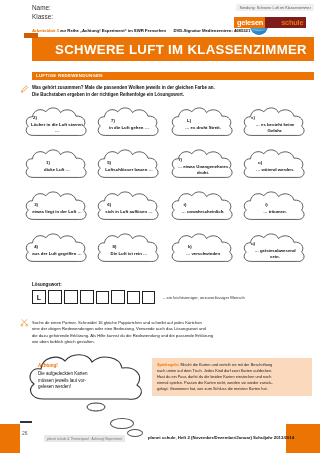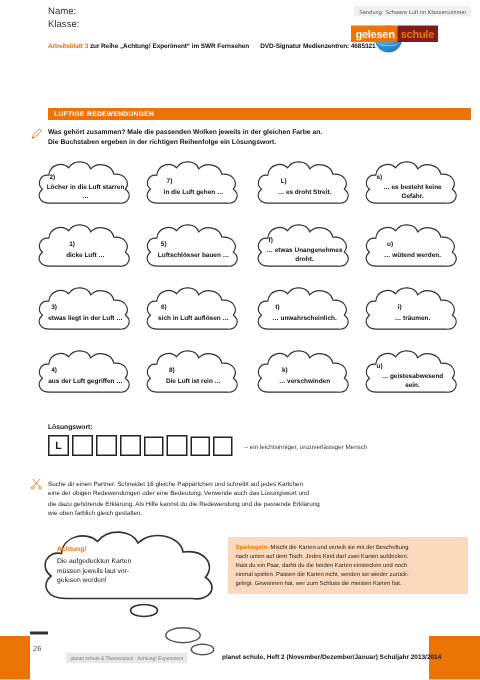--- a/index.html
+++ b/index.html
@@ -31,21 +31,21 @@
   .logo .globe:after{
     content:"";position:absolute;left:1px;top:7px;width:16px;height:5px;
     border-top:1px solid rgba(255,255,255,.55);border-bottom:1px solid rgba(255,255,255,.35);
     border-radius:50%;
   }
   .logo .word{
     position:absolute;left:6px;top:4px;display:flex;align-items:center;height:10px;
     font-size:7.4px;font-weight:700;letter-spacing:-.2px;
   }
   .logo .w1{background:#ec7404;color:#fff;padding:1px 2px 1px 3px;}
-  .logo .w2{background:#7f1d1d;color:#ec7404;padding:1px 3px 1px 2px;}
+  .logo .w2{background:#7f1d1d;color:#ec7404;padding:1px 3px 1px 16px;}
 
   .sheetline{
     position:absolute;left:32px;top:27.5px;font-size:4.3px;font-weight:700;
     white-space:nowrap;color:#111;letter-spacing:-.05px;
   }
   .sheetline .hl{color:#ec7404;}
   .sheetline .sp{display:inline-block;width:5px;}
 
   
   .title-band{
@@ -160,20 +160,24 @@
     </div>
   </div>
 
   <div class="sheetline">
     <span class="hl">Arbeitsblatt 3</span>
     <span>zur Reihe „Achtung! Experiment“ im SWR Fernsehen</span>
     <span class="sp"></span>
     <span>DVD-Signatur Medienzentren: 4685321</span>
   </div>
 
+  <div class="title-band">
+    <div class="stub"></div>
+    <h1>SCHWERE LUFT IM KLASSENZIMMER</h1>
+  </div>
 
   <div class="section-bar">
     <span>LUFTIGE REDEWENDUNGEN</span>
   </div>
 
   <svg class="pencil-icon" viewBox="0 0 20 20">
     <path d="M3 16 L5 11 L14 2 L17 5 L8 14 Z" fill="none" stroke="#ec7404" stroke-width="1.4"></path>
     <path d="M3 16 L5 14.5 L6.2 15.6 Z" fill="#ec7404"></path>
   </svg>
   <div class="task">

